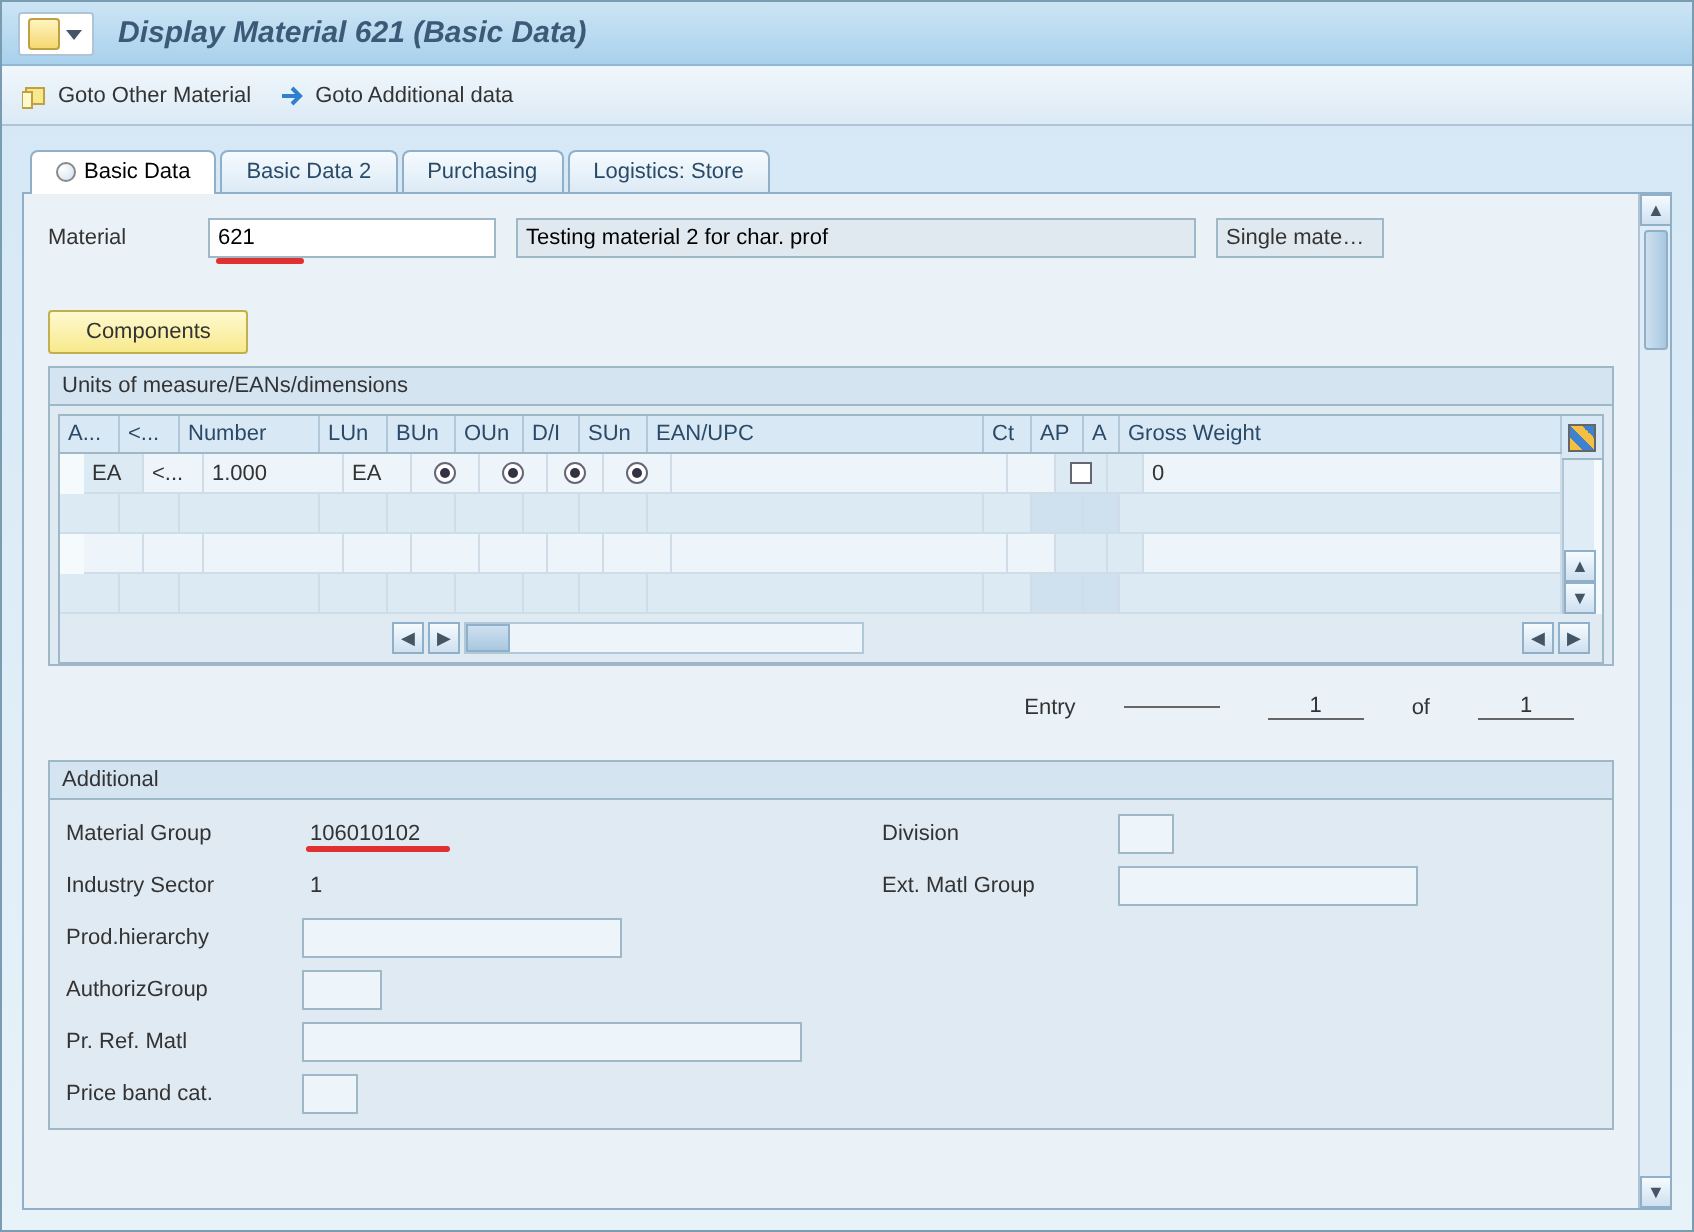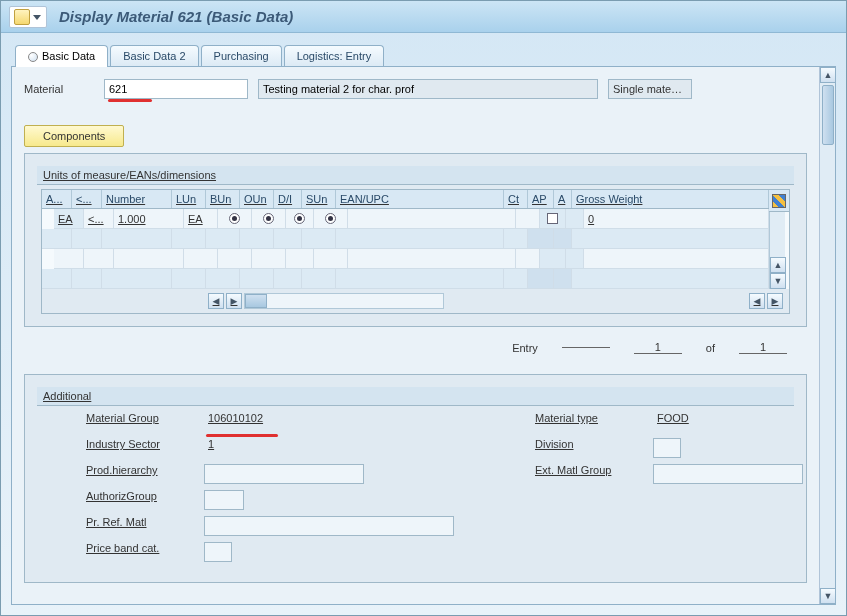--- a/index.html
+++ b/index.html
@@ -150,23 +150,22 @@
   .yellow-btn {
     display:inline-block;
     padding:4px 18px;
     background:linear-gradient(to bottom,#fff9d0,#f7e98c);
     border:1px solid #c0b050;border-radius:2px;
     color:#333;cursor:pointer;
   }
   .groupbox {
     border:1px solid #9fb8c8;
     background:#e0eaf2;
-    padding:12px;
+    padding:0;
     margin-top:6px;
-    text-decoration:underline;
   }
   .groupbox-title {
     padding:3px 6px;
     background:#d4e4f0;
     border-bottom:1px solid #9fb8c8;
     color:#333;
   }
   .grid {
     border:1px solid #9fb8c8;
     background:#f5fafd;
@@ -210,21 +209,21 @@
   .nav-thumb{position:absolute;left:0;top:0;height:14px;width:22px;background:linear-gradient(to bottom,#cfe0f0,#a8c8e0);border:1px solid #8fb0c8;}
   .entry-row {
     display:flex;justify-content:flex-end;align-items:center;gap:24px;
     padding:14px 20px;color:#333;
   }
   .entry-row .uline{border-bottom:1px solid #666;min-width:48px;text-align:center;padding:0 6px;}
   .groupings-body {
     padding:6px 8px;display:flex;gap:40px;
   }
   .gp-col{display:flex;flex-direction:column;gap:4px;}
-  .gp-row{display:flex;gap:8px;height:22px;margin-left:41px;}
+  .gp-row{display:flex;align-items:center;gap:8px;height:22px;}
   .gp-label{width:110px;color:#333;}
   .gp-field{border:1px solid #9fb8c8;background:#eef5fa;height:20px;padding:2px 4px;min-width:28px;}
   .grid-icon-cell{width:20px;display:flex;align-items:center;justify-content:center;}
   .table-config-icon{width:14px;height:14px;background:linear-gradient(45deg,#f5c040 25%,#4080d0 25% 50%,#f5c040 50% 75%,#4080d0 75%);border:1px solid #666;}
   .grid-vsb{width:16px;background:#e0ecf5;border-left:1px solid #b0c8d8;position:relative;}
 </style>
 </head>
 <body>
 
 <div class="window">
@@ -233,26 +232,45 @@
       <div class="titlebar-icon"></div>
       <div class="titlebar-dropdown">
         <svg width="8" height="8">
             <path d="M0 2 L8 2 L4 7 Z" fill="#456"></path>
           </svg>
       </div>
     </div>
     <div class="title-text">Display Material 621 (Basic Data)</div>
   </div>
 
+  <div class="toolbar">
+    <div class="tb-btn">
+      <span class="tb-icon">
+        <svg width="14" height="14">
+            <rect x="2" y="3" width="9" height="8" fill="#f7e98c" stroke="#c0a040"></rect>
+            <rect x="0" y="5" width="5" height="8" fill="#fff9d0" stroke="#c0a040"></rect>
+          </svg>
+      </span>
+      <span>Goto Other Material</span>
+    </div>
+    <div class="tb-btn">
+      <span class="tb-icon">
+        <svg width="14" height="14">
+            <path d="M1 7 L9 7 M6 3 L10 7 L6 11" stroke="#3080d0" stroke-width="2" fill="none"></path>
+          </svg>
+      </span>
+      <span>Goto Additional data</span>
+    </div>
+  </div>
 
   <div class="tabbar">
     <div class="tab active"><span class="tab-circle"></span><span>Basic Data</span></div>
     <div class="tab"><span>Basic Data 2</span></div>
     <div class="tab"><span>Purchasing</span></div>
-    <div class="tab"><span>Logistics: Entry</span></div>
+    <div class="tab"><span>Logistics: Store</span></div>
   </div>
 
   <div class="content-frame">
     <div class="content-inner">
 
       <div class="field-row">
         <span class="label" style="width:70px">Material</span>
         <div style="position:relative;">
           <input class="input-text" style="width: 144px;" value="621">
           <div class="red-underline" style="position:absolute;left:4px;bottom:-3px;width:44px;"></div>
@@ -424,24 +442,20 @@
               <span class="gp-label">Pr. Ref. Matl</span>
               <input class="gp-field" style="width: 250px;">
             </div>
             <div class="gp-row">
               <span class="gp-label">Price band cat.</span>
               <input class="gp-field" style="width: 28px;">
             </div>
           </div>
           <div class="gp-col">
             <div class="gp-row">
-              <span class="gp-label">Material type</span>
-              <span style="padding:0 4px">FOOD</span>
-            </div>
-            <div class="gp-row">
               <span class="gp-label">Division</span>
               <input class="gp-field" style="width: 28px;">
             </div>
             <div class="gp-row">
               <span class="gp-label">Ext. Matl Group</span>
               <input class="gp-field" style="width: 150px;">
             </div>
           </div>
         </div>
       </div>

